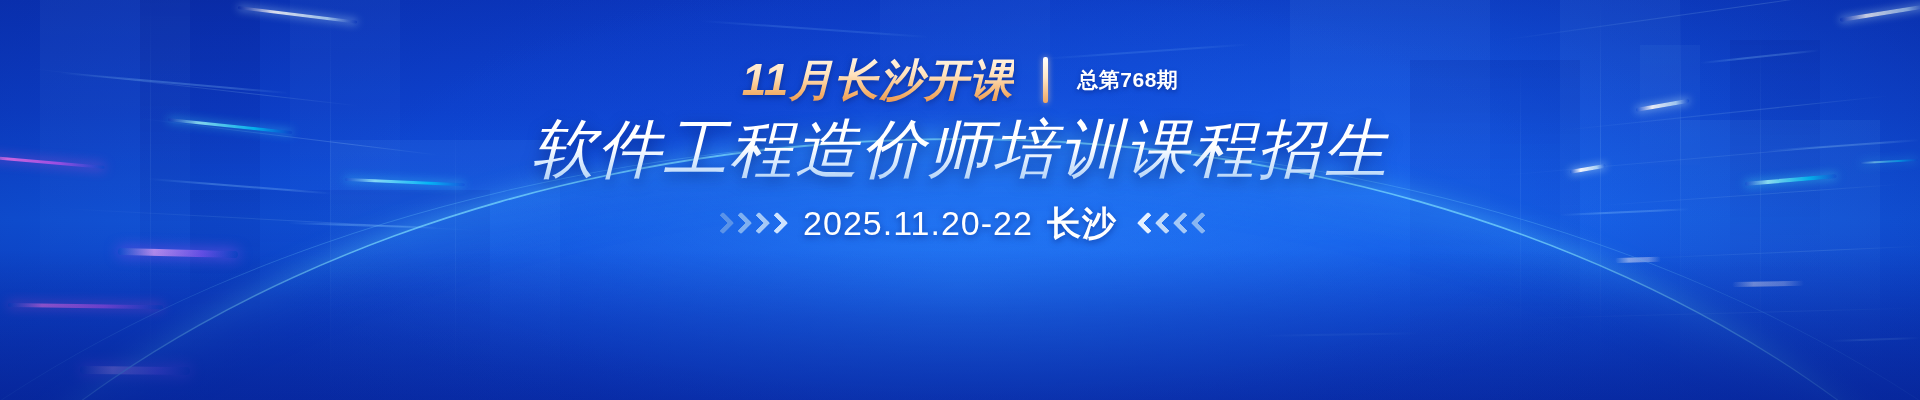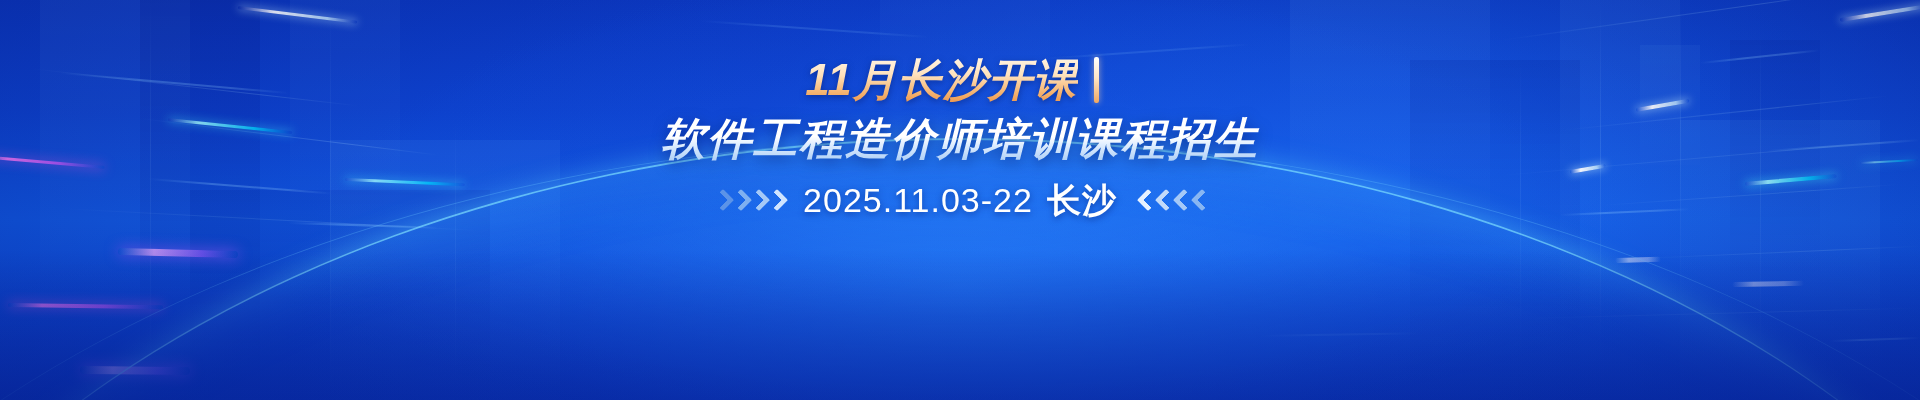--- a/index.html
+++ b/index.html
@@ -114,21 +114,21 @@
     left:0; right:0;
     top: 52px;
     text-align:center;
     z-index: 10;
   }
 
   .line-top {
     display:flex;
     align-items:center;
     justify-content:center;
-    gap: 16px;
+    gap: 29px;
     height: 56px;
   }
   .kicker {
     font-size: 44px;
     font-weight: bold;
     font-style: italic;
     letter-spacing: 1px;
     line-height: 1;
     background: linear-gradient(180deg, #fff3e2 0%, #ffe2bd 38%, #f6b978 74%, #ef9a4f 100%);
     -webkit-background-clip: text;
@@ -151,22 +151,22 @@
     font-size: 21px;
     font-weight: bold;
     line-height: 1.14;
     letter-spacing: 0.5px;
     text-shadow: 0 2px 4px rgba(5,30,115,0.55);
     white-space: nowrap;
   }
 
   .title {
     margin-top: 6px;
-    font-size: 44px;
-    font-weight: bold;
+    font-size: 64px;
+    font-weight: normal;
     font-style: italic;
     letter-spacing: 2px;
     line-height: 1.12;
     white-space: nowrap;
     background: linear-gradient(180deg, #ffffff 0%, #ffffff 46%, #e0eeff 62%, #a8ccf5 100%);
     -webkit-background-clip: text;
     background-clip: text;
     color: transparent;
     -webkit-text-fill-color: transparent;
     filter: drop-shadow(0 4px 7px rgba(4,26,105,0.60));
@@ -287,34 +287,35 @@
   <div class="arc"></div>
   <div class="floor"></div>
   <div class="vignette"></div>
 
   <div class="content">
 
     <div class="line-top">
       <div class="kicker">11月长沙开课</div>
       <div class="divider"></div>
       <div class="issue">
+        <div>总第768期</div>
       </div>
     </div>
 
     <div class="title">软件工程造价师培训课程招生</div>
 
     <div class="line-date">
       <div class="chevs right">
         <span class="chev"></span>
         <span class="chev"></span>
         <span class="chev"></span>
         <span class="chev"></span>
       </div>
       <div class="date">
-        <span>2025.11.03-22</span><span class="city">长沙</span>
+        <span>2025.11.20-22</span><span class="city">长沙</span>
       </div>
       <div class="chevs left">
         <span class="chev"></span>
         <span class="chev"></span>
         <span class="chev"></span>
         <span class="chev"></span>
       </div>
     </div>
 
   </div>

